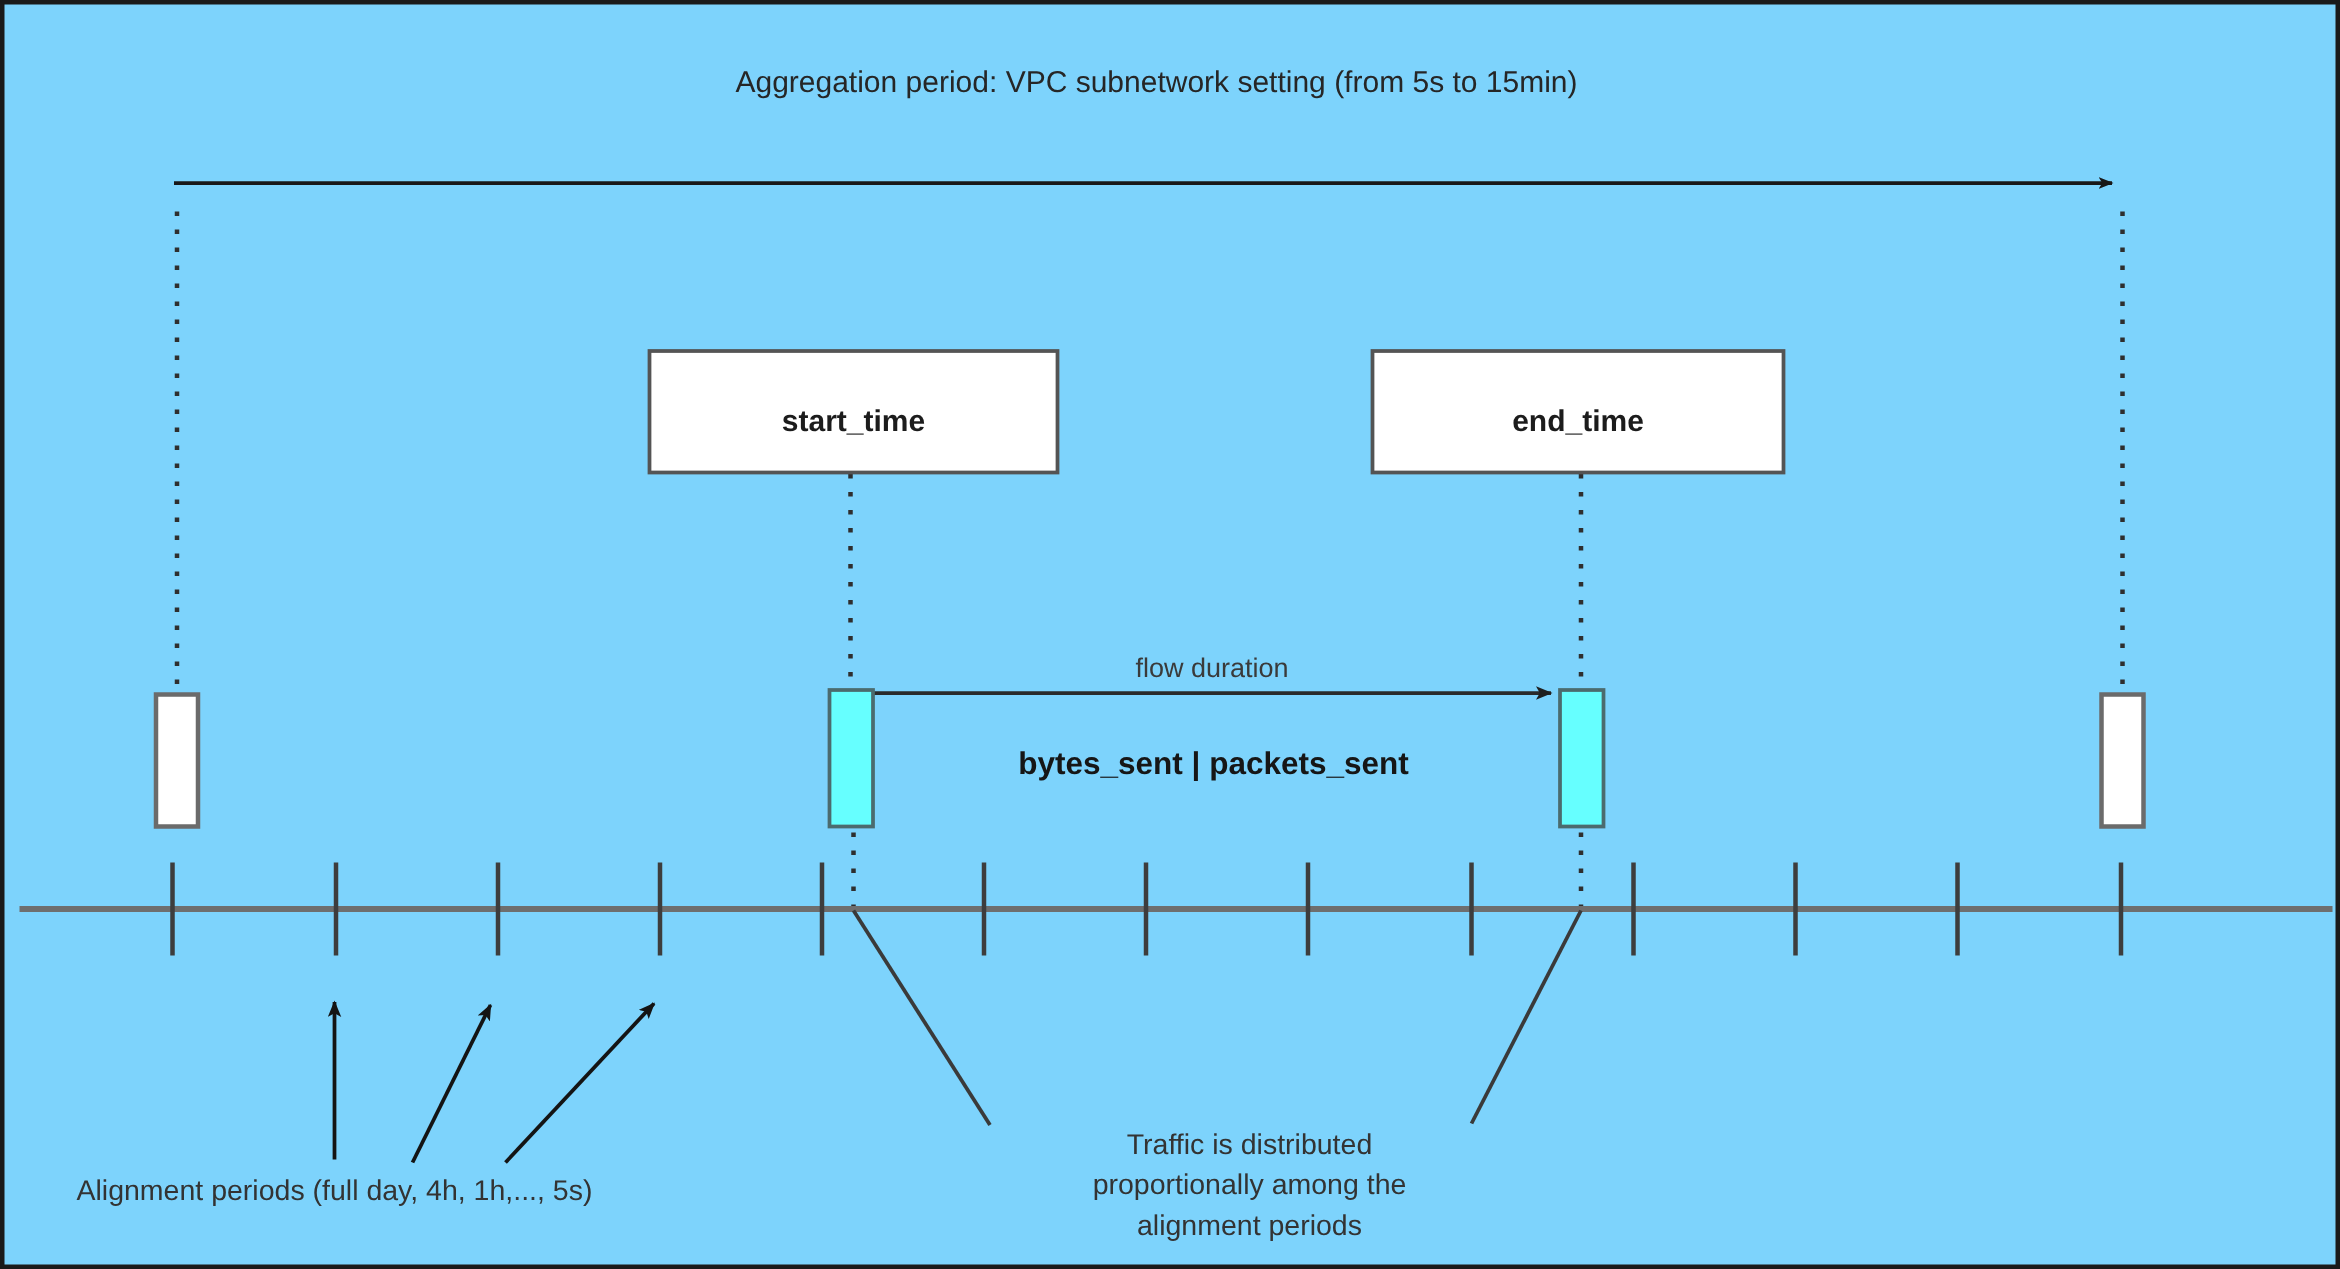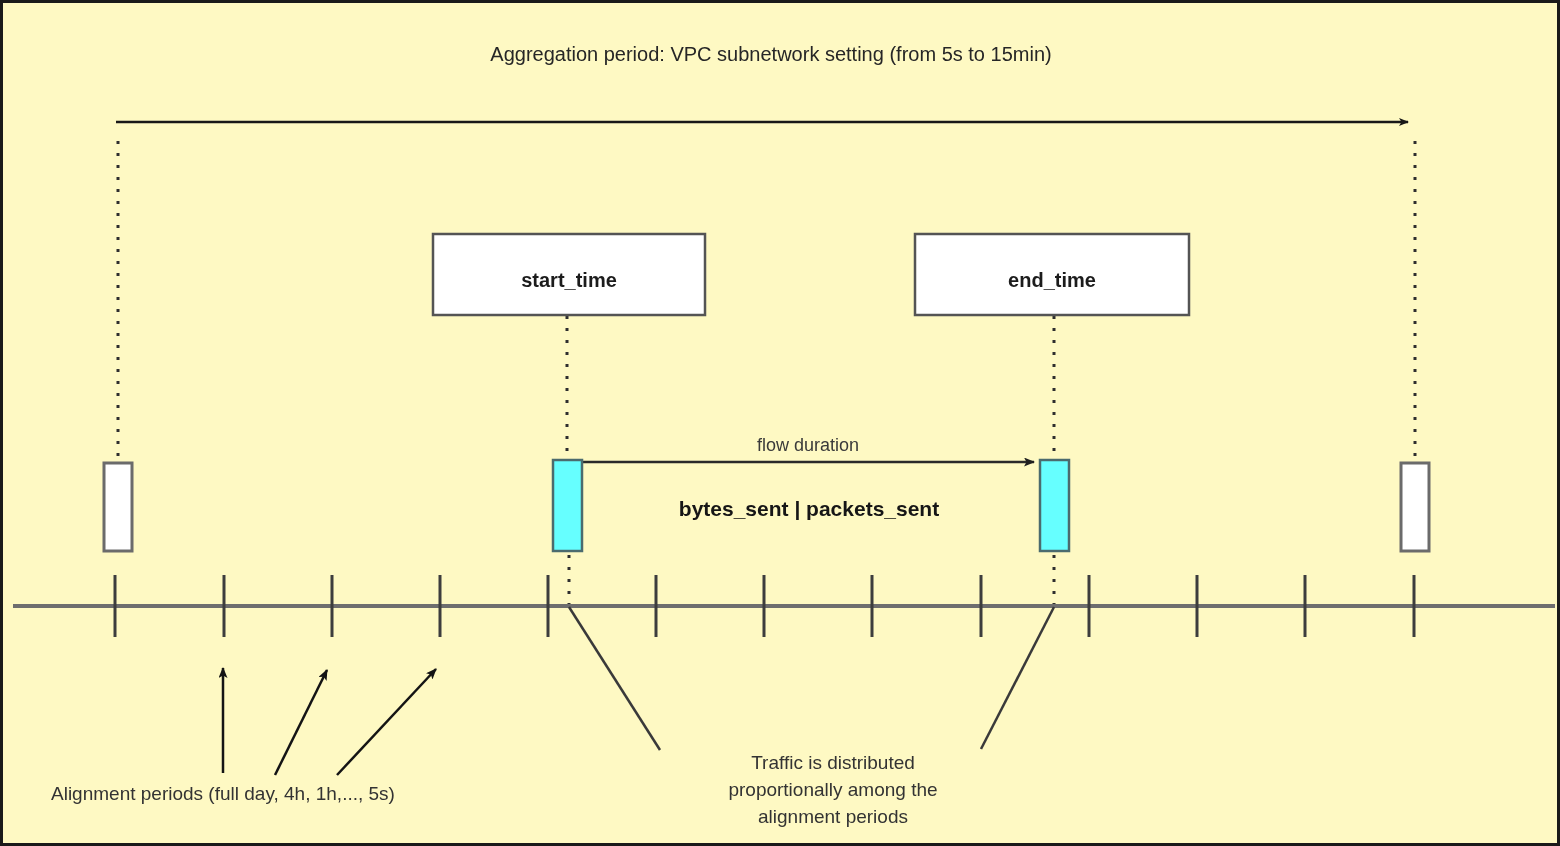--- a/index.html
+++ b/index.html
@@ -8,21 +8,21 @@
     padding: 0;
     background: #ffffff;
     font-family: "Liberation Sans", sans-serif;
   }
   #diagram-frame {
     position: relative;
     width: 1560px;
     height: 846px;
     box-sizing: border-box;
     border: 3px solid #1a1a1a;
-    background: #fef9c3;
+    background: #7dd3fc;
     overflow: hidden;
   }
   svg#diagram-canvas {
     display: block;
     width: 1560px;
     height: 846px;
   }
   text {
     font-family: "Liberation Sans", sans-serif;
     fill: #2b2b2b;

